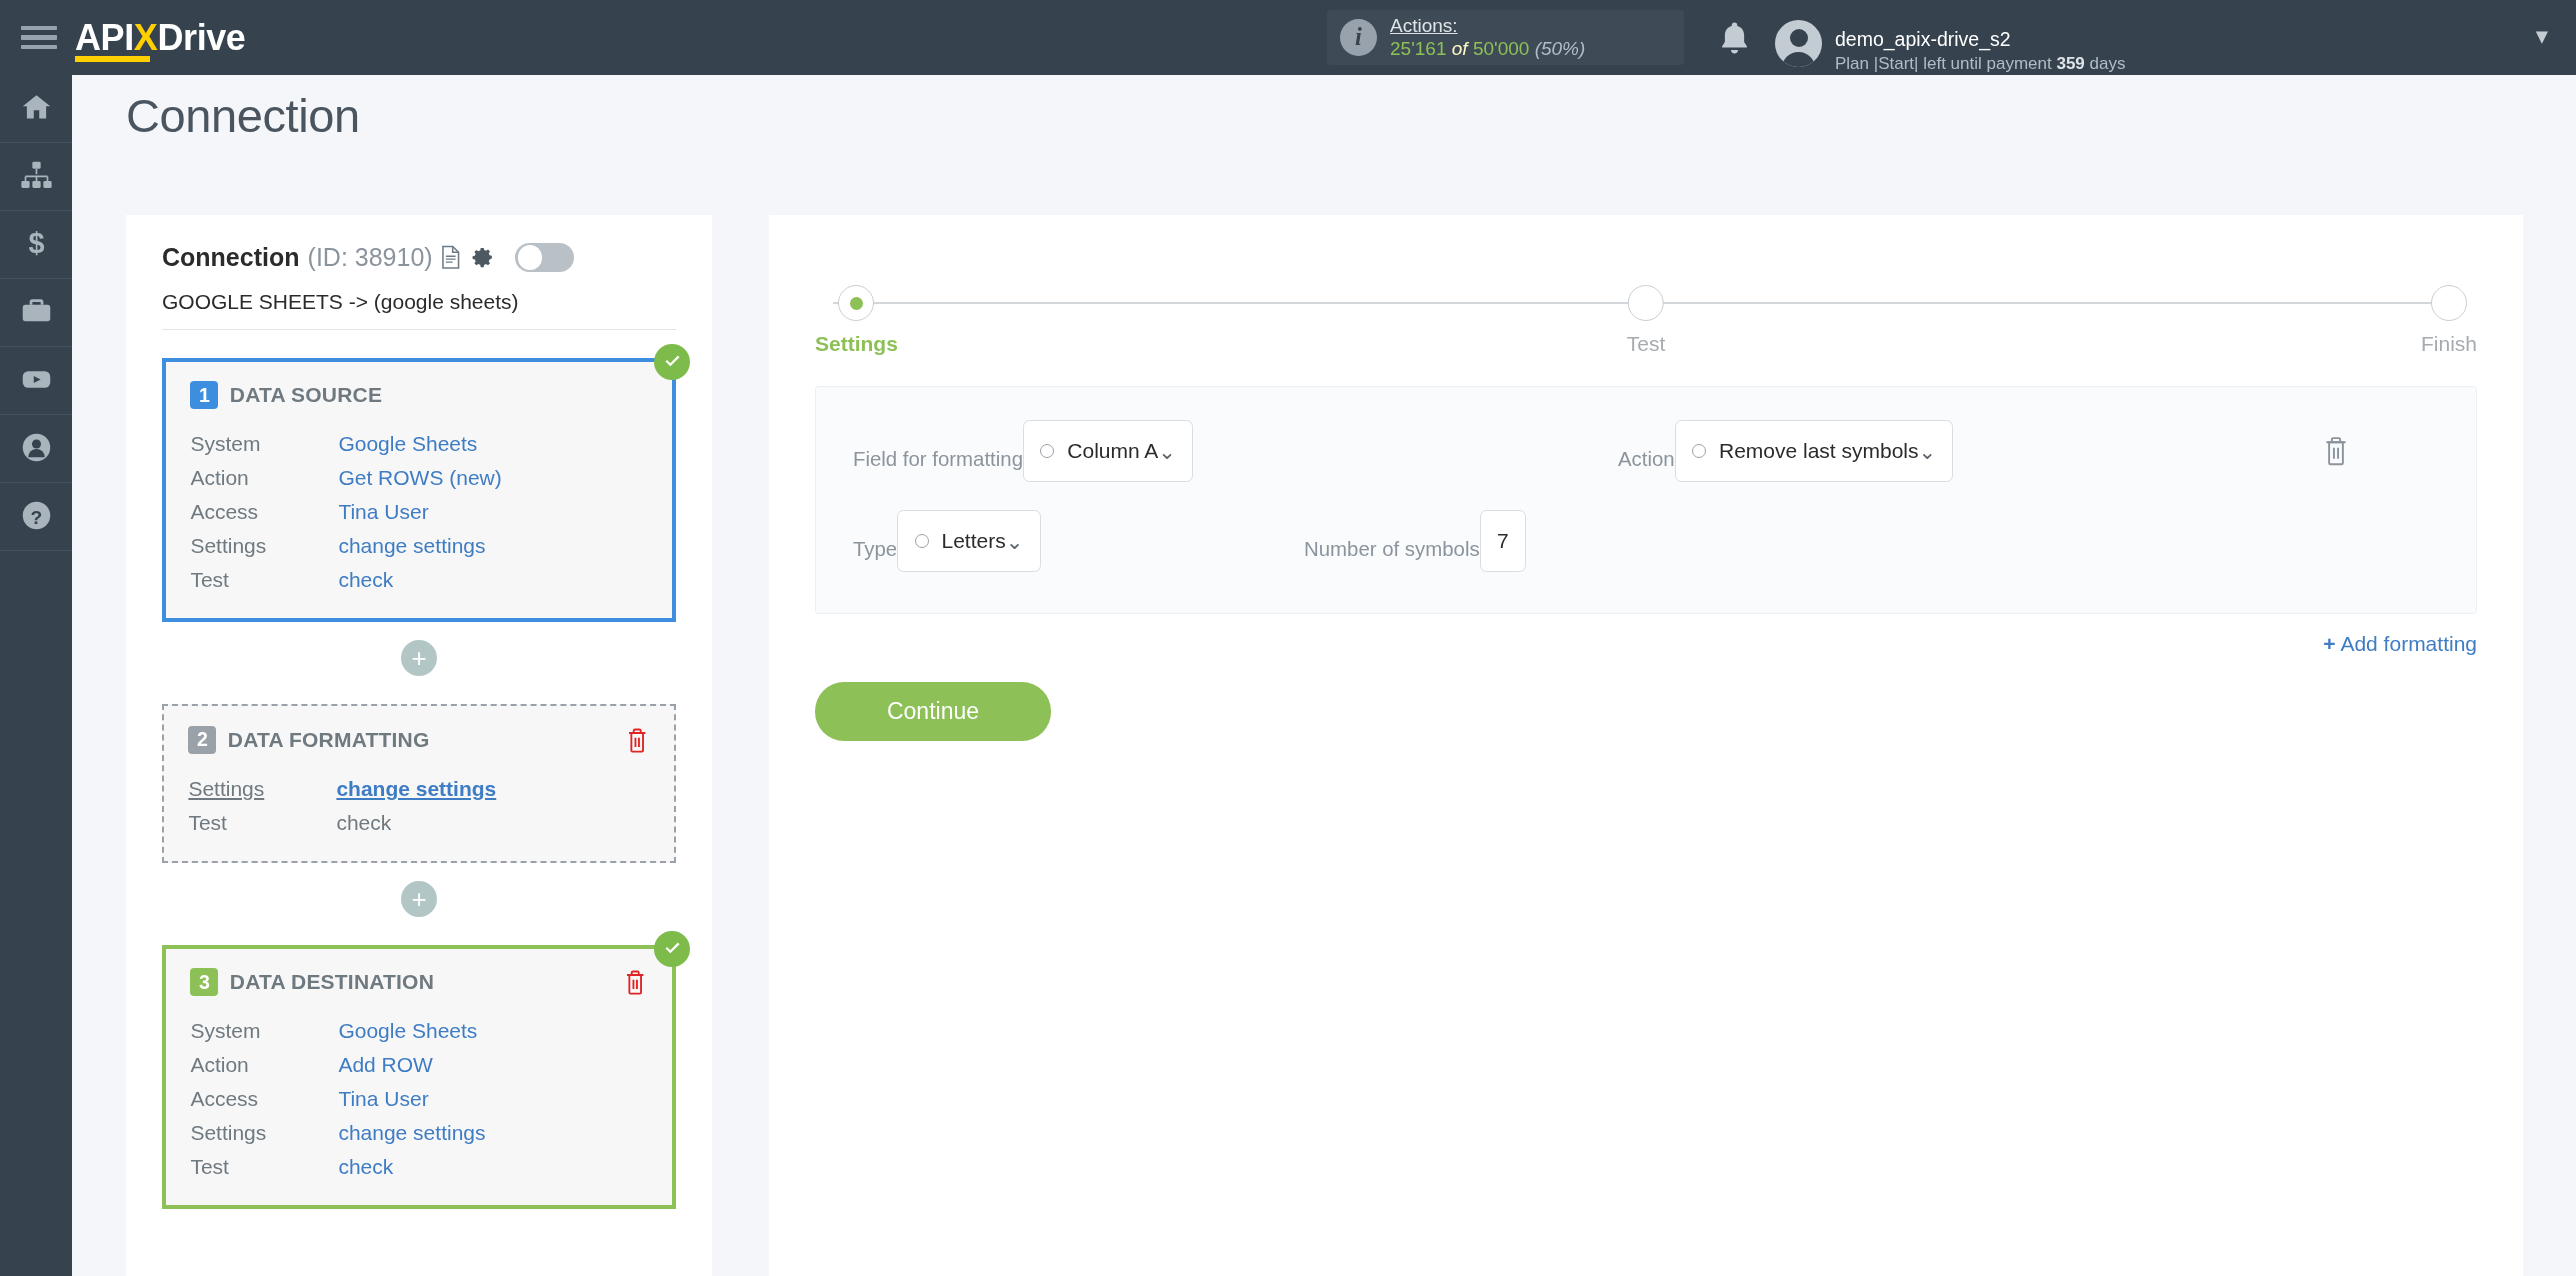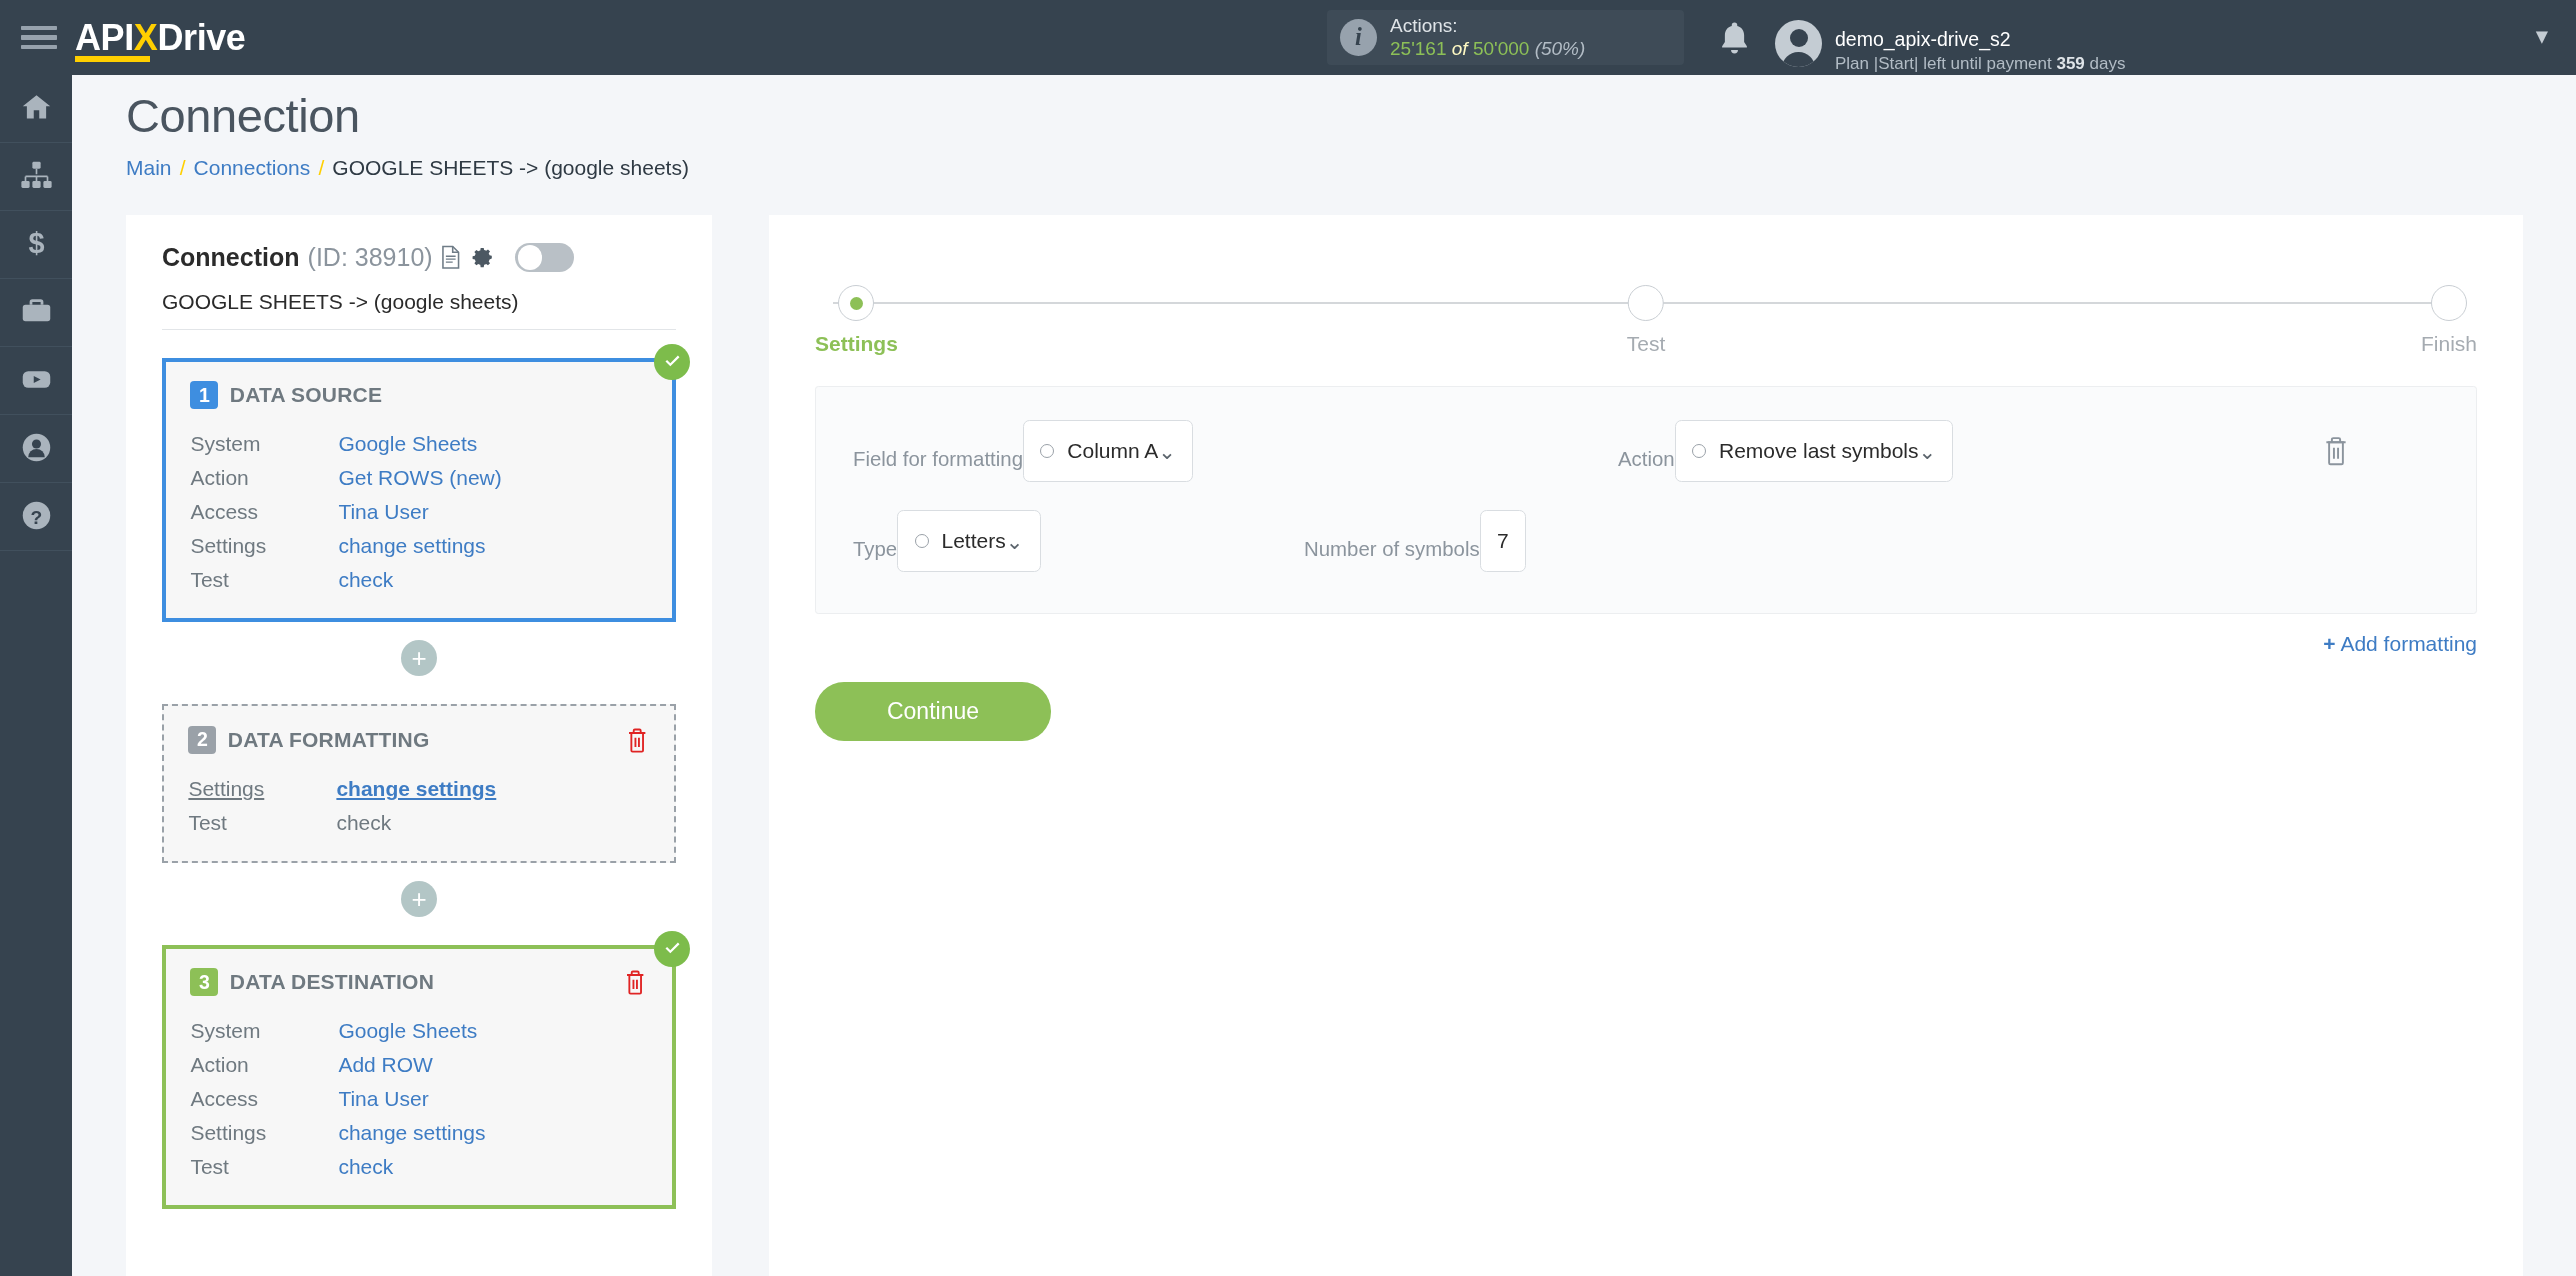--- a/index.html
+++ b/index.html
@@ -42,21 +42,21 @@
   }
   .info-circle {
     width: 37px; height: 37px; border-radius: 50%;
     background: #97a2ad; color: #36434f;
     font-size: 24.4px; font-weight: bold; font-style: italic;
     display: flex; align-items: center; justify-content: center;
     font-family: "Liberation Serif", serif;
     flex: 0 0 auto;
   }
   .actions-text { margin-left: 13px; line-height: 1.25; }
-  .actions-label { color: #dfe4e8; font-size: 19px; }
+  .actions-label { color: #dfe4e8; font-size: 19px; text-decoration: underline; }
   .actions-val { font-size: 19px; }
   .actions-val .num { color: #8dc057; }
   .actions-val .of  { color: #fef9c3; font-style: italic; }
   .actions-val .pct { color: #b2bcc5; font-style: italic; }
 
   .bell {
     position: absolute; left: 1718px; top: 21px;
     width: 33px; height: 36px; cursor: pointer;
   }
   .bell svg { width: 100%; height: 100%; fill: #c4ccd3; }
@@ -354,23 +354,20 @@
       <svg viewBox="0 0 24 24">
           <circle cx="12" cy="12" r="10"></circle>
           <text x="12" y="18" font-size="14" font-weight="bold" text-anchor="middle" fill="#36434f" font-family="Liberation Sans, sans-serif">?</text>
         </svg>
     </span>
   </div>
 </div>
 
 <div class="page">
   <h1 class="page-title">Connection</h1>
-  <div class="breadcrumb">
-    <a>Main</a><span class="sep">/</span><a>Connections</a><span class="sep">/</span><span>GOOGLE SHEETS -&gt; (google sheets)</span>
-  </div>
 
   <div class="left-col">
     <div class="conn-head">
       <span class="conn-title">Connection</span>
       <span class="conn-id">(ID: 38910)</span>
       <span class="doc-ico">
         <svg viewBox="0 0 20 24">
             <path d="M2 1h10l6 6v16H2z" fill="none" stroke="#6f7c87" stroke-width="1.6"></path>
             <path d="M12 1v6h6" fill="none" stroke="#6f7c87" stroke-width="1.6"></path>
             <path d="M5 11h10M5 14h10M5 17h7" stroke="#6f7c87" stroke-width="1.4"></path>

